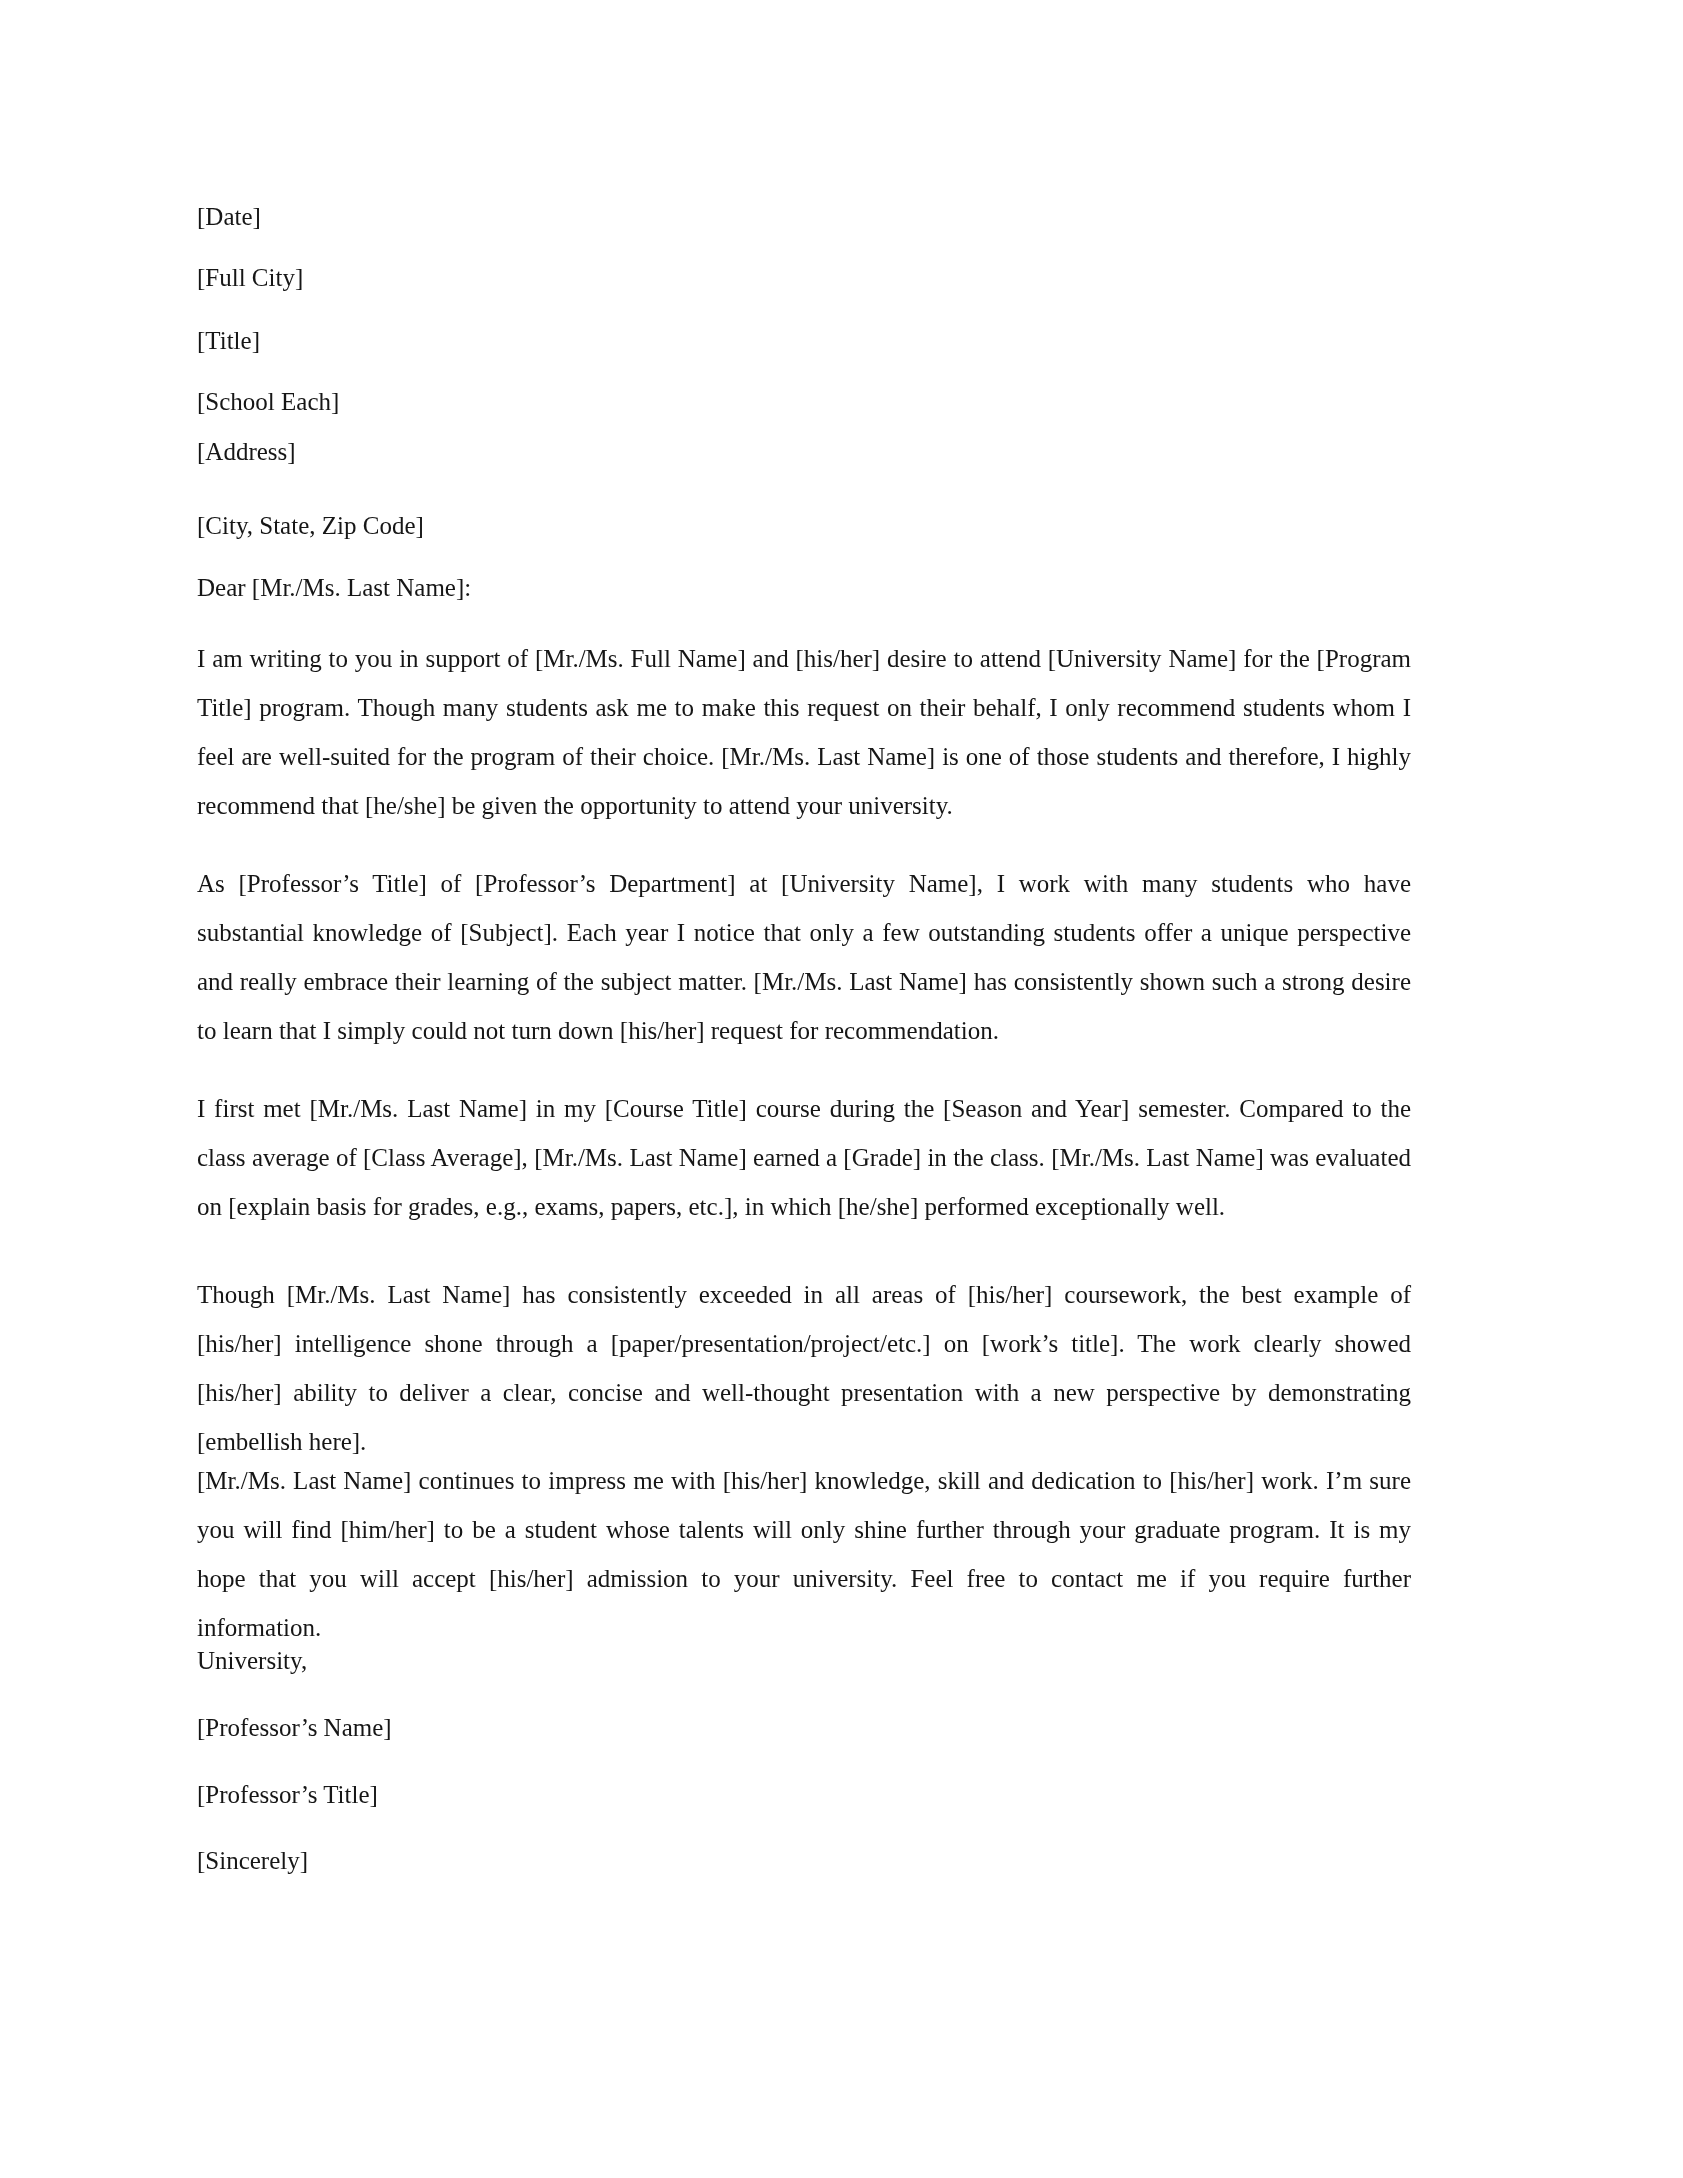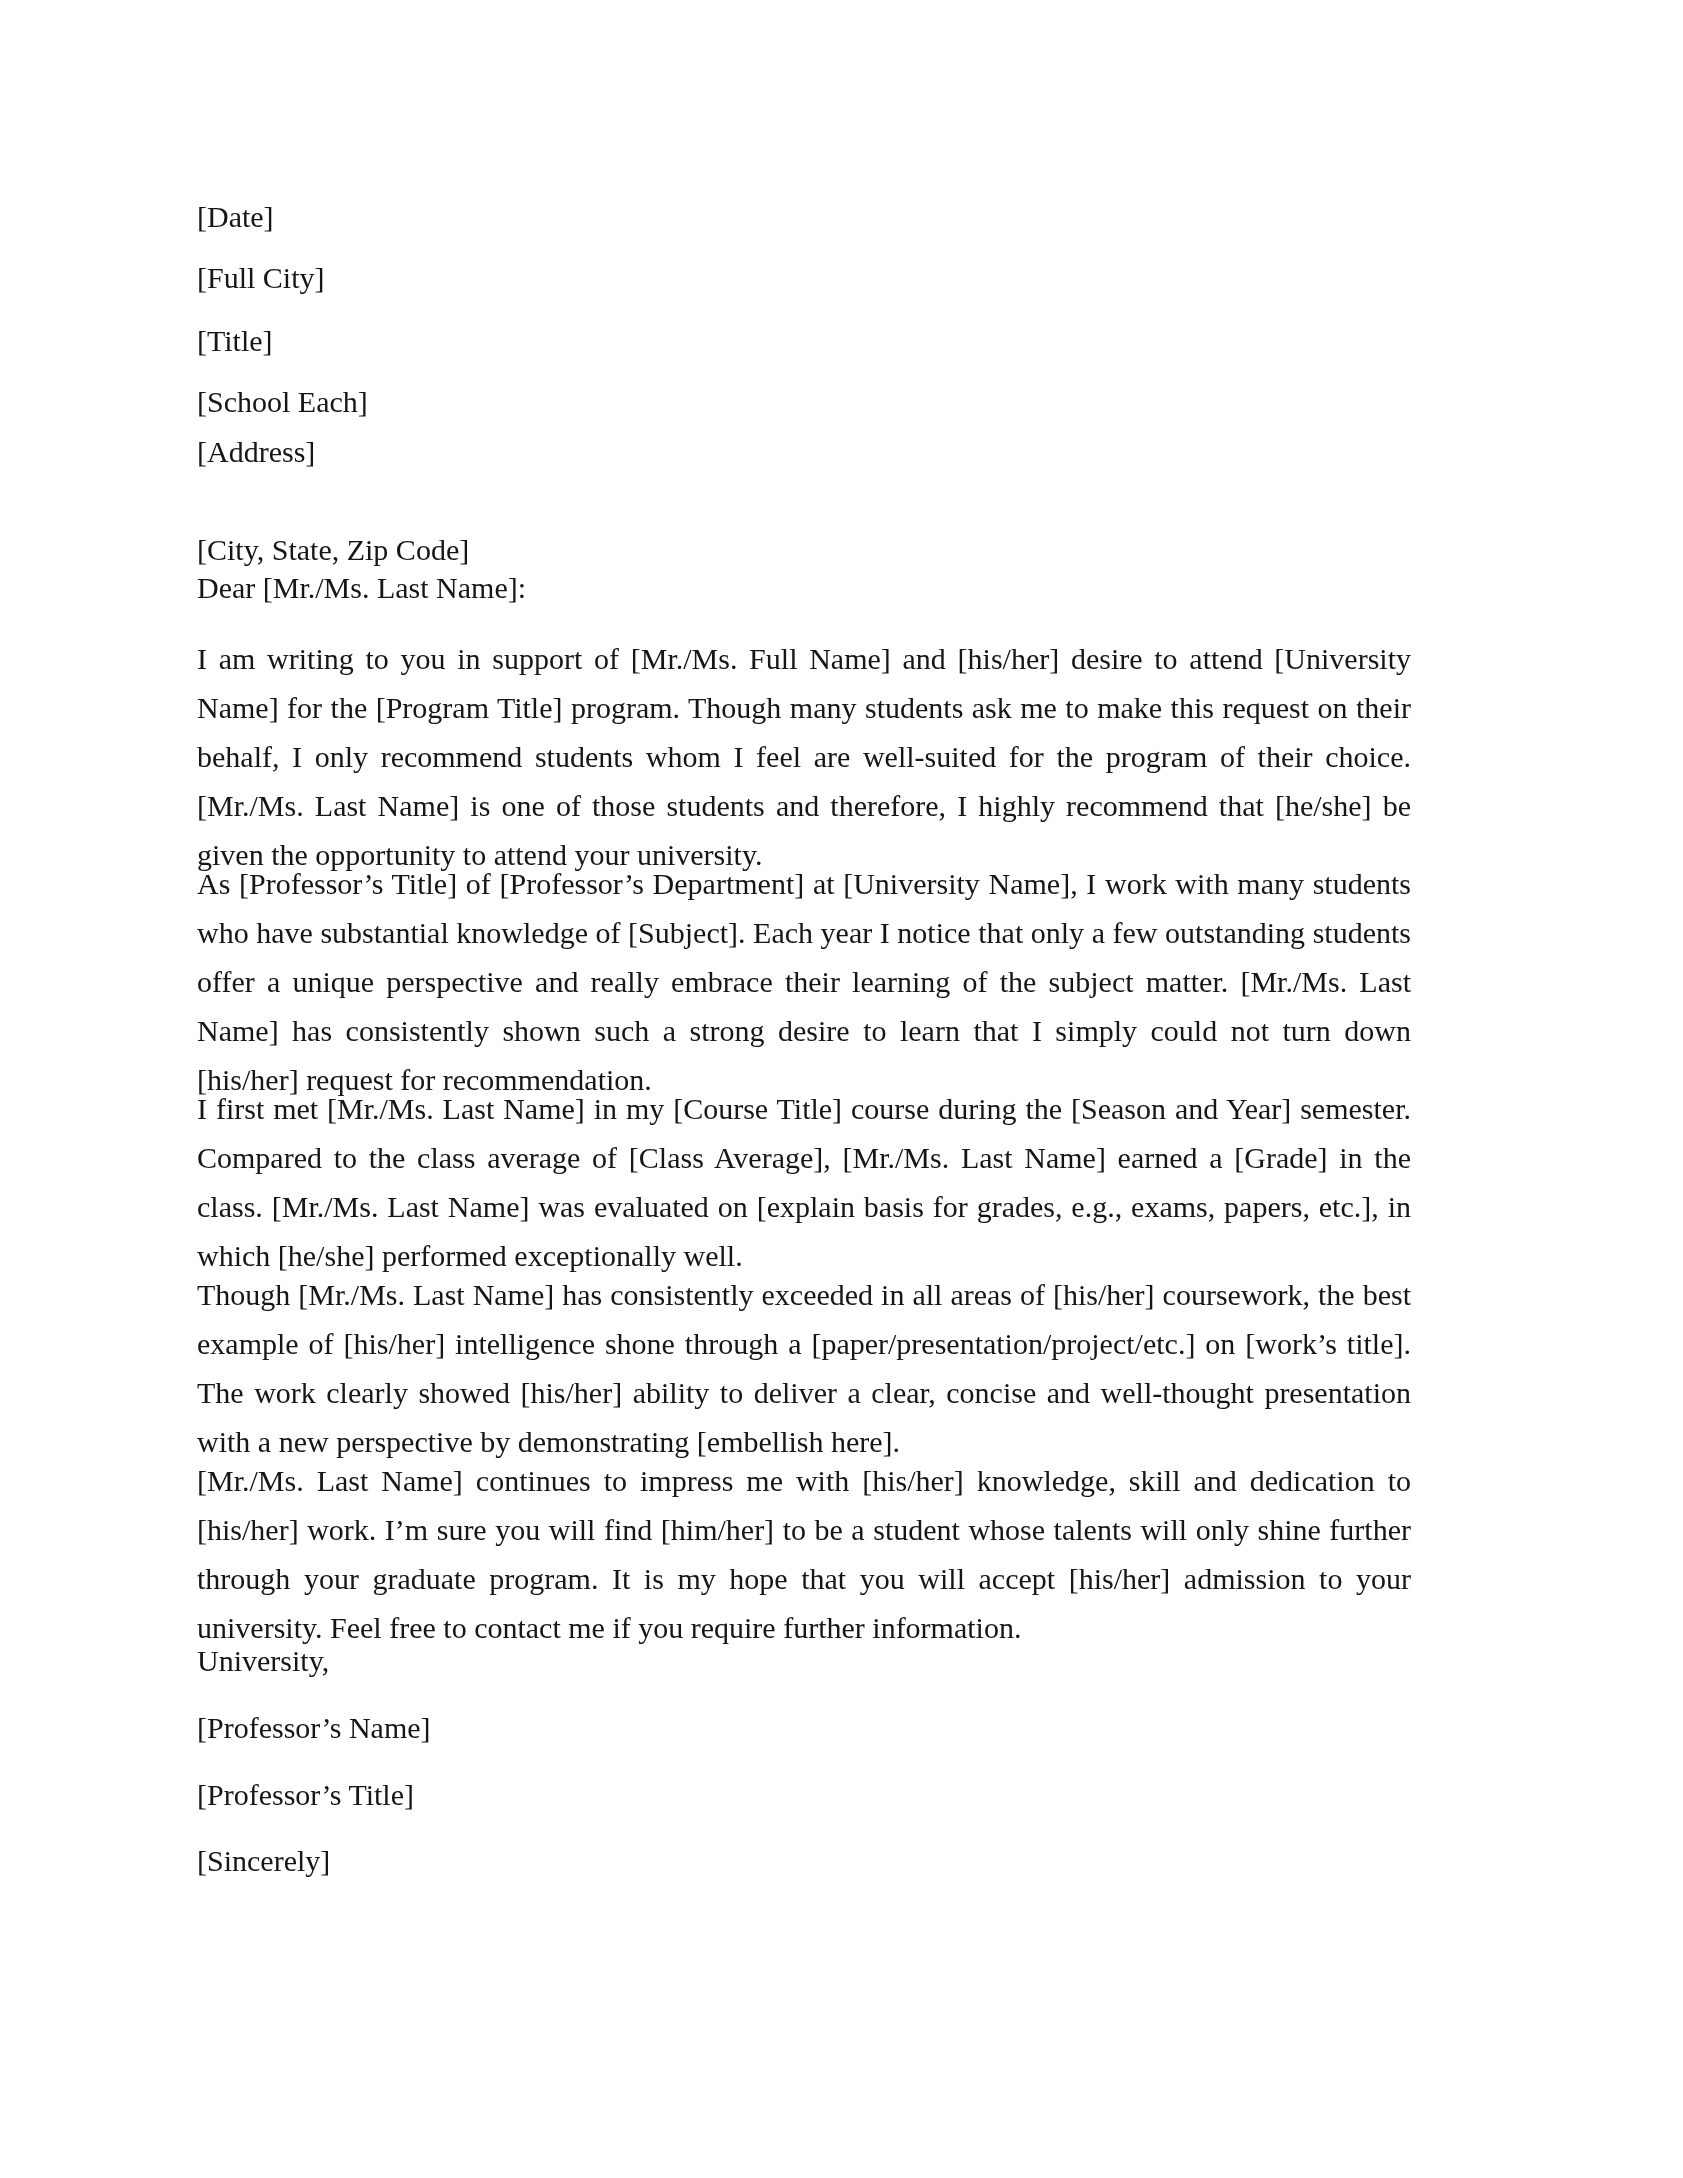--- a/index.html
+++ b/index.html
@@ -1,41 +1,41 @@
 <!DOCTYPE html>
 <html><head>
 <meta charset="utf-8">
 <style>
   html, body { margin: 0; padding: 0; background: #ffffff; }
   body { width: 1683px; height: 2178px; position: relative; overflow: hidden; }
   .page {
     position: absolute; left: 0; top: 0; width: 1683px; height: 2178px; background: #ffffff;
     font-family: "Liberation Serif", "DejaVu Serif", serif;
     color: #161616;
-    font-size: 30px;
+    font-size: 25px;
   }
   .line {
     position: absolute; left: 197px; white-space: nowrap; line-height: 40px; margin: 0;
   }
   .para {
     position: absolute; left: 197px; width: 1214px; margin: 0;
     line-height: 49px; text-align: justify; text-align-last: left;
   }
 </style>
 </head>
 <body>
 
 <div class="page">
 
   <div class="line" style="top:197px">[Date]</div>
   <div class="line" style="top:258px">[Full City]</div>
   <div class="line" style="top:321px">[Title]</div>
   <div class="line" style="top:382px">[School Each]</div>
   <div class="line" style="top:432px">[Address]</div>
-  <div class="line" style="top:530px">[City, State, Zip Code]</div>
+  <div class="line" style="top:506px">[City, State, Zip Code]</div>
   <div class="line" style="top:568px">Dear [Mr./Ms. Last Name]:</div>
 
   <p class="para" style="top:634px">I am writing to you in support of [Mr./Ms. Full Name] and [his/her] desire to attend [University Name] for the [Program Title] program. Though many students ask me to make this request on their behalf, I only recommend students whom I feel are well-suited for the program of their choice. [Mr./Ms. Last Name] is one of those students and therefore, I highly recommend that [he/she] be given the opportunity to attend your university.</p>
   <p class="para" style="top:859px">As [Professor’s Title] of [Professor’s Department] at [University Name], I work with many students who have substantial knowledge of [Subject]. Each year I notice that only a few outstanding students offer a unique perspective and really embrace their learning of the subject matter. [Mr./Ms. Last Name] has consistently shown such a strong desire to learn that I simply could not turn down [his/her] request for recommendation.</p>
   <p class="para" style="top:1084px">I first met [Mr./Ms. Last Name] in my [Course Title] course during the [Season and Year] semester. Compared to the class average of [Class Average], [Mr./Ms. Last Name] earned a [Grade] in the class. [Mr./Ms. Last Name] was evaluated on [explain basis for grades, e.g., exams, papers, etc.], in which [he/she] performed exceptionally well.</p>
   <p class="para" style="top:1270px">Though [Mr./Ms. Last Name] has consistently exceeded in all areas of [his/her] coursework, the best example of [his/her] intelligence shone through a [paper/presentation/project/etc.] on [work’s title]. The work clearly showed [his/her] ability to deliver a clear, concise and well-thought presentation with a new perspective by demonstrating [embellish here].</p>
   <p class="para" style="top:1456px">[Mr./Ms. Last Name] continues to impress me with [his/her] knowledge, skill and dedication to [his/her] work. I’m sure you will find [him/her] to be a student whose talents will only shine further through your graduate program. It is my hope that you will accept [his/her] admission to your university. Feel free to contact me if you require further information.</p>
 
   <div class="line" style="top:1641px">University,</div>
   <div class="line" style="top:1708px">[Professor’s Name]</div>

